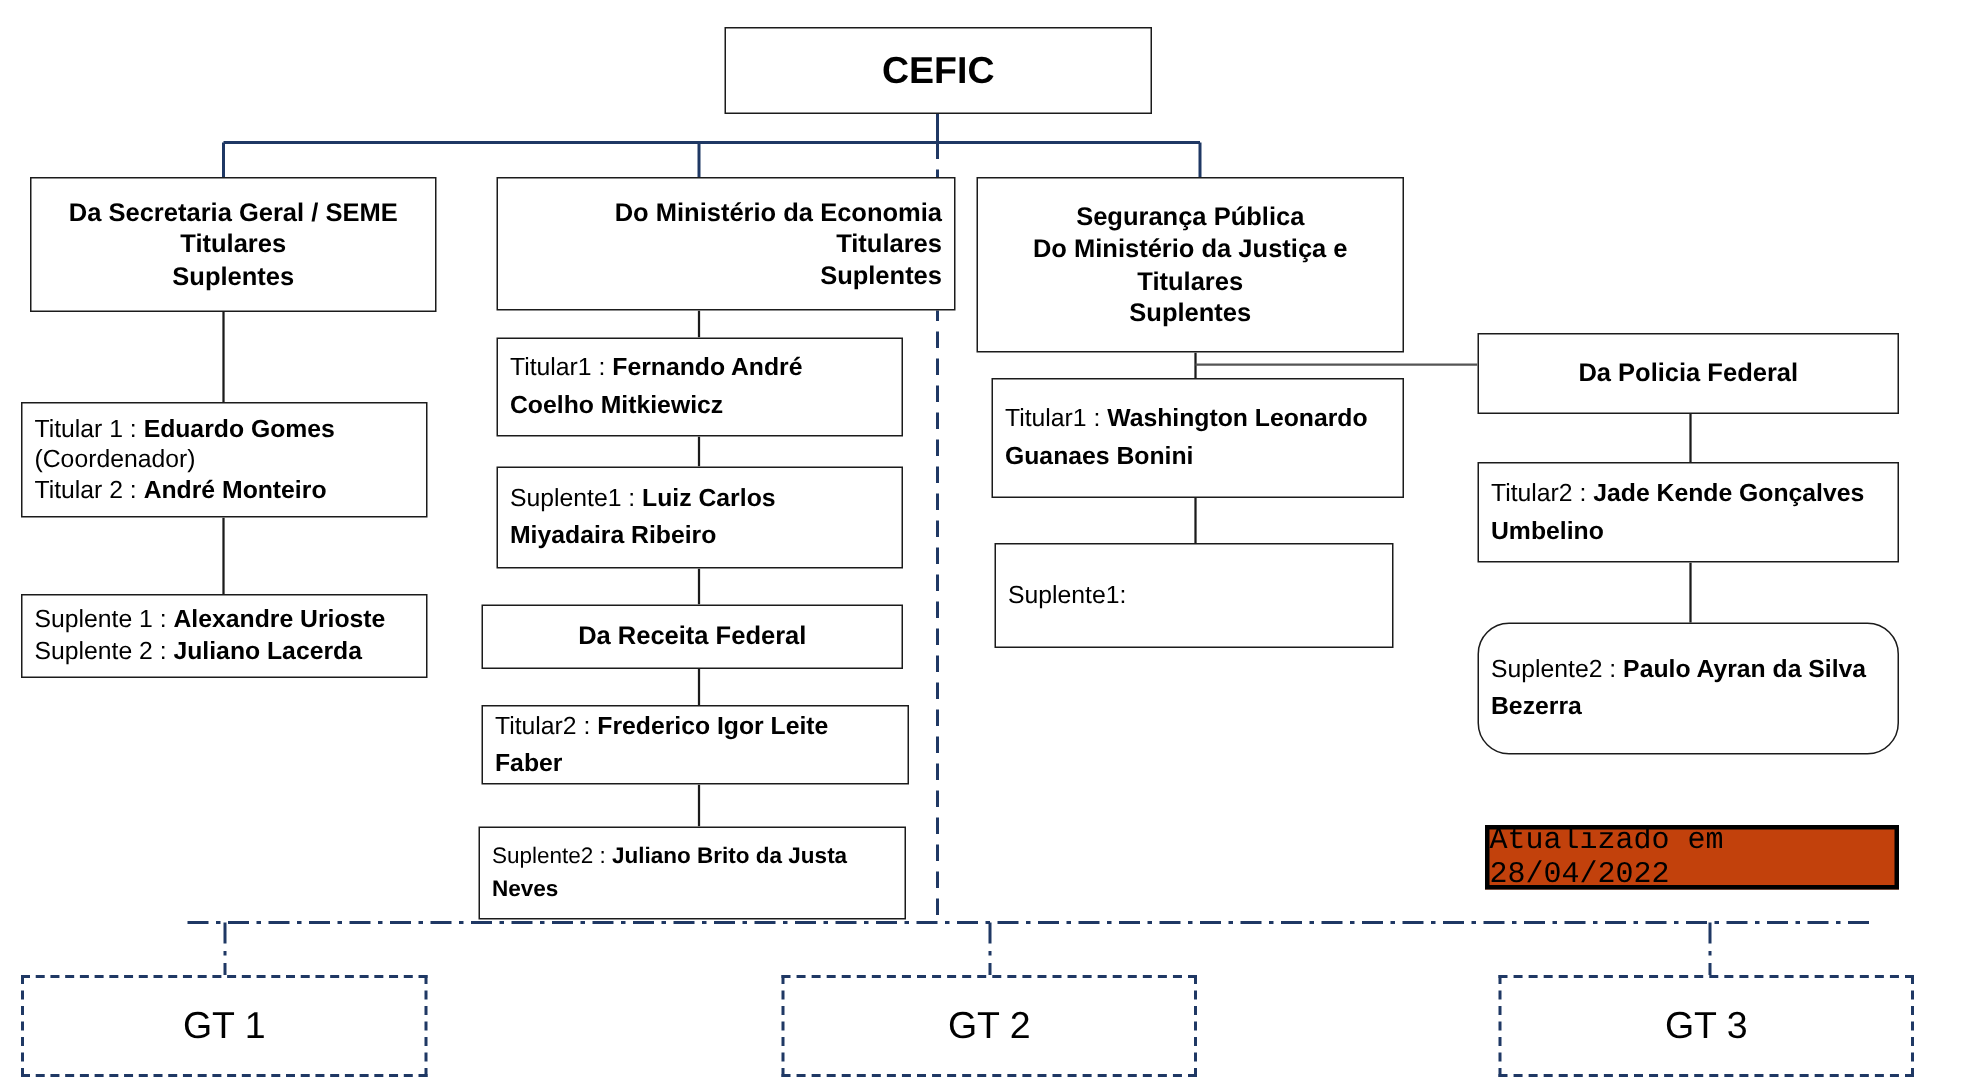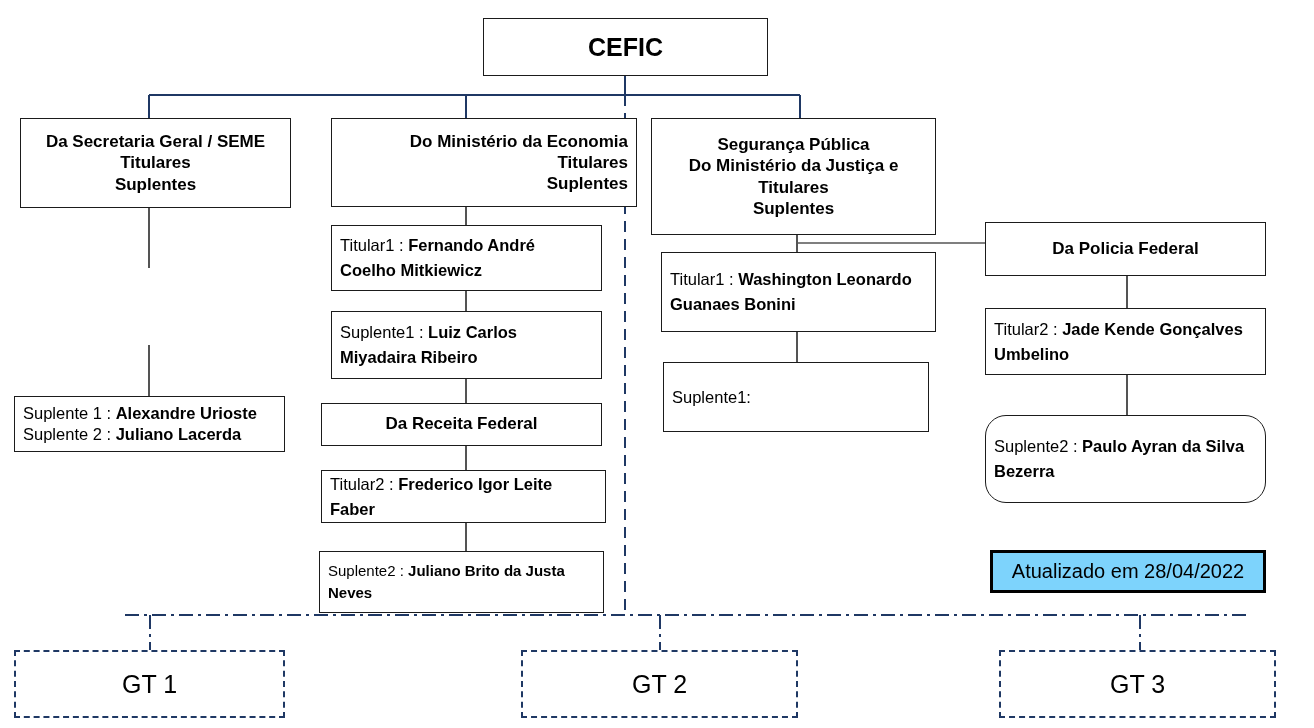--- a/index.html
+++ b/index.html
@@ -63,26 +63,27 @@
     text-align: center;
     display: flex;
     align-items: center;
     justify-content: center;
     z-index: 3;
   }
   .stamp {
     position: absolute;
     box-sizing: border-box;
     border: 3px solid #000000;
-    background: #7dd3fc;
+    background: #c2410c;
     font-size: 20px;
     display: flex;
     align-items: center;
     justify-content: center;
     z-index: 4;
+    font-family: Liberation Mono, monospace;
   }
   svg.links {
     position: absolute;
     left: 0; top: 0;
     width: 1314px;
     height: 728px;
     z-index: 1;
   }
 </style>
 </head>
@@ -128,20 +129,29 @@
   <div class="node" style="left:483px; top:18px; width:285px; height:58px;">
     <div class="root-title">CEFIC</div>
   </div>
 
   <div class="node pad" style="left:20px; top:118px; width:271px; height:90px;">
     <div class="hdr line">Da Secretaria Geral / SEME</div>
     <div class="hdr line">Titulares</div>
     <div class="hdr line">Suplentes</div>
   </div>
 
+  <div class="node pad" style="left:14px; top:268px; width:271px; height:77px;">
+    <div class="entry line left">
+      <span>Titular 1 : </span><span class="b">Eduardo Gomes</span>
+    </div>
+    <div class="entry line left">(Coordenador)</div>
+    <div class="entry line left">
+      <span>Titular 2 : </span><span class="b">André Monteiro</span>
+    </div>
+  </div>
 
   <div class="node pad" style="left:14px; top:396px; width:271px; height:56px;">
     <div class="entry line left">
       <span>Suplente 1 : </span><span class="b">Alexandre Urioste</span>
     </div>
     <div class="entry line left">
       <span>Suplente 2 : </span><span class="b">Juliano Lacerda</span>
     </div>
   </div>
 

